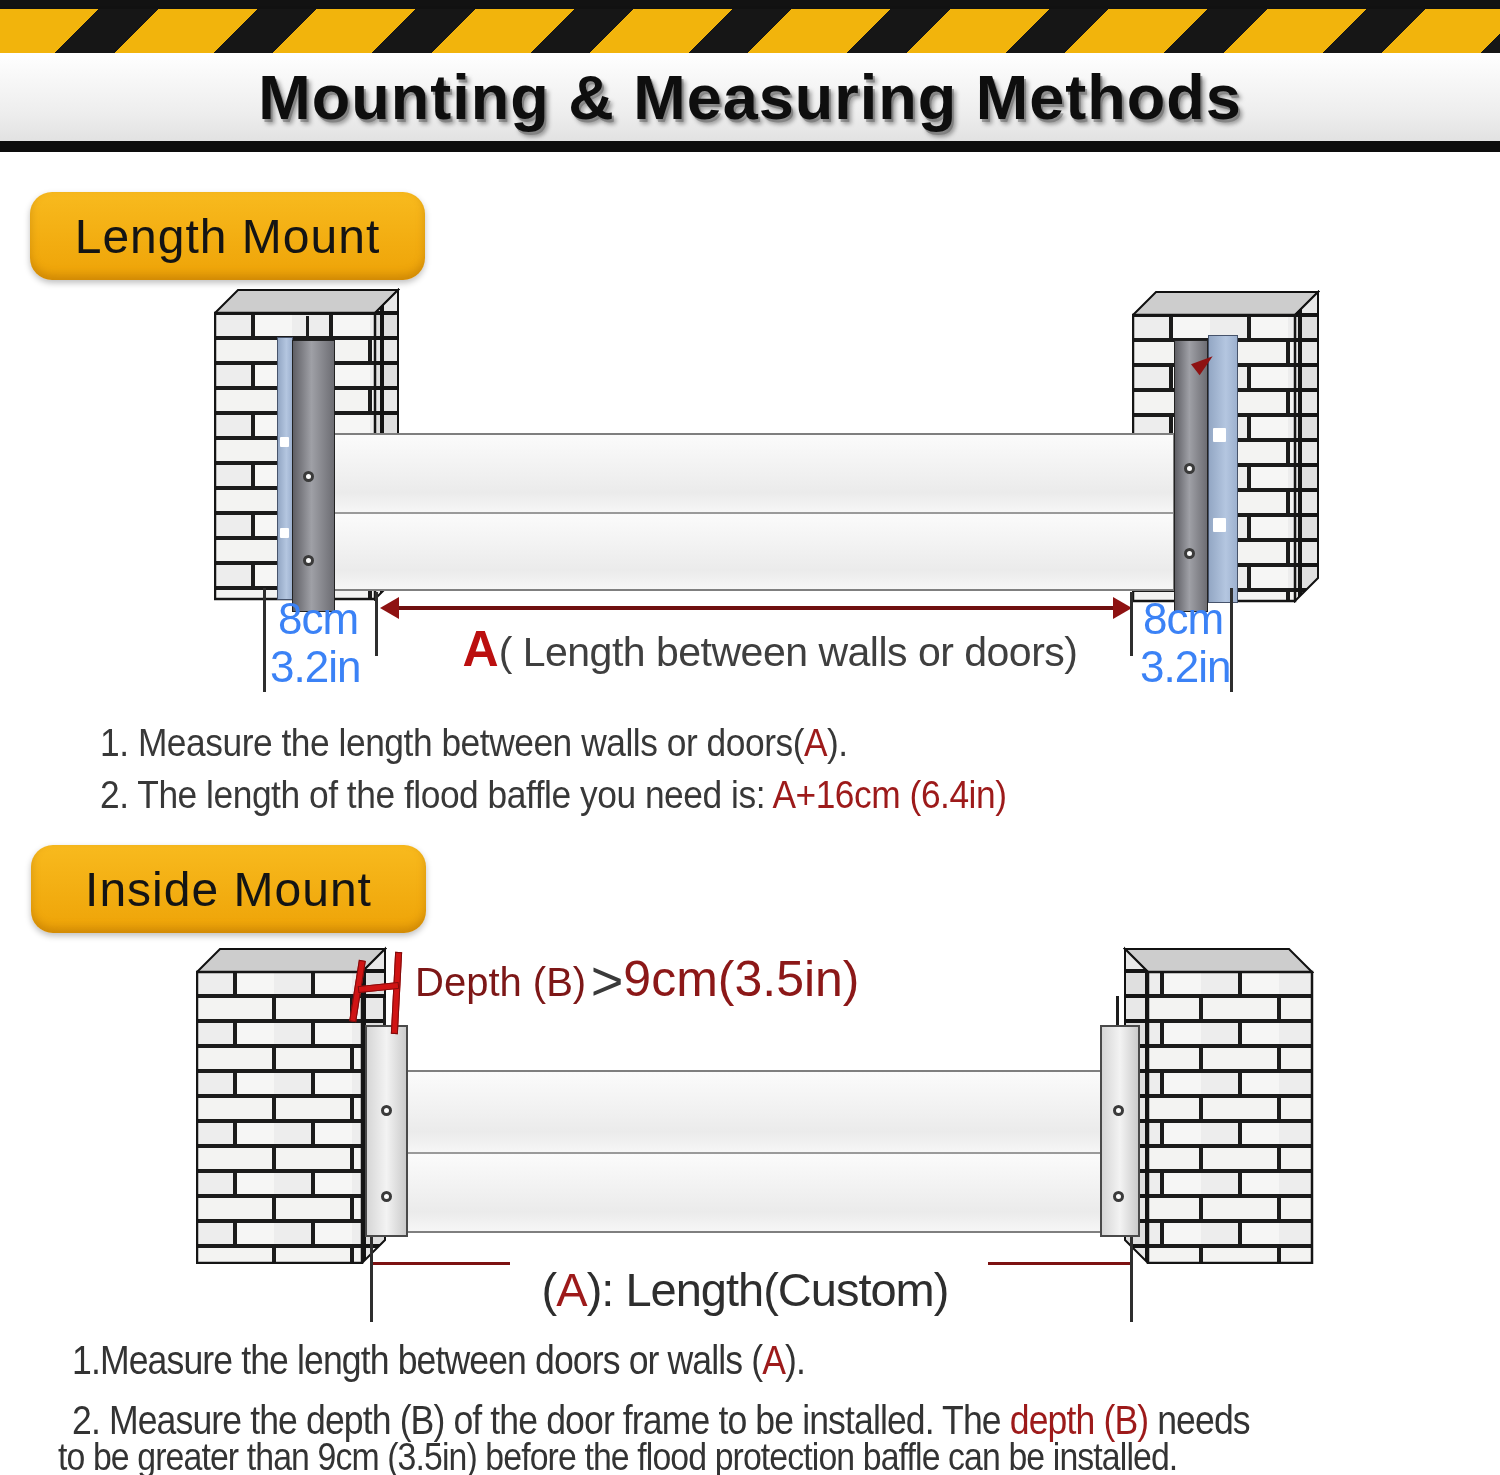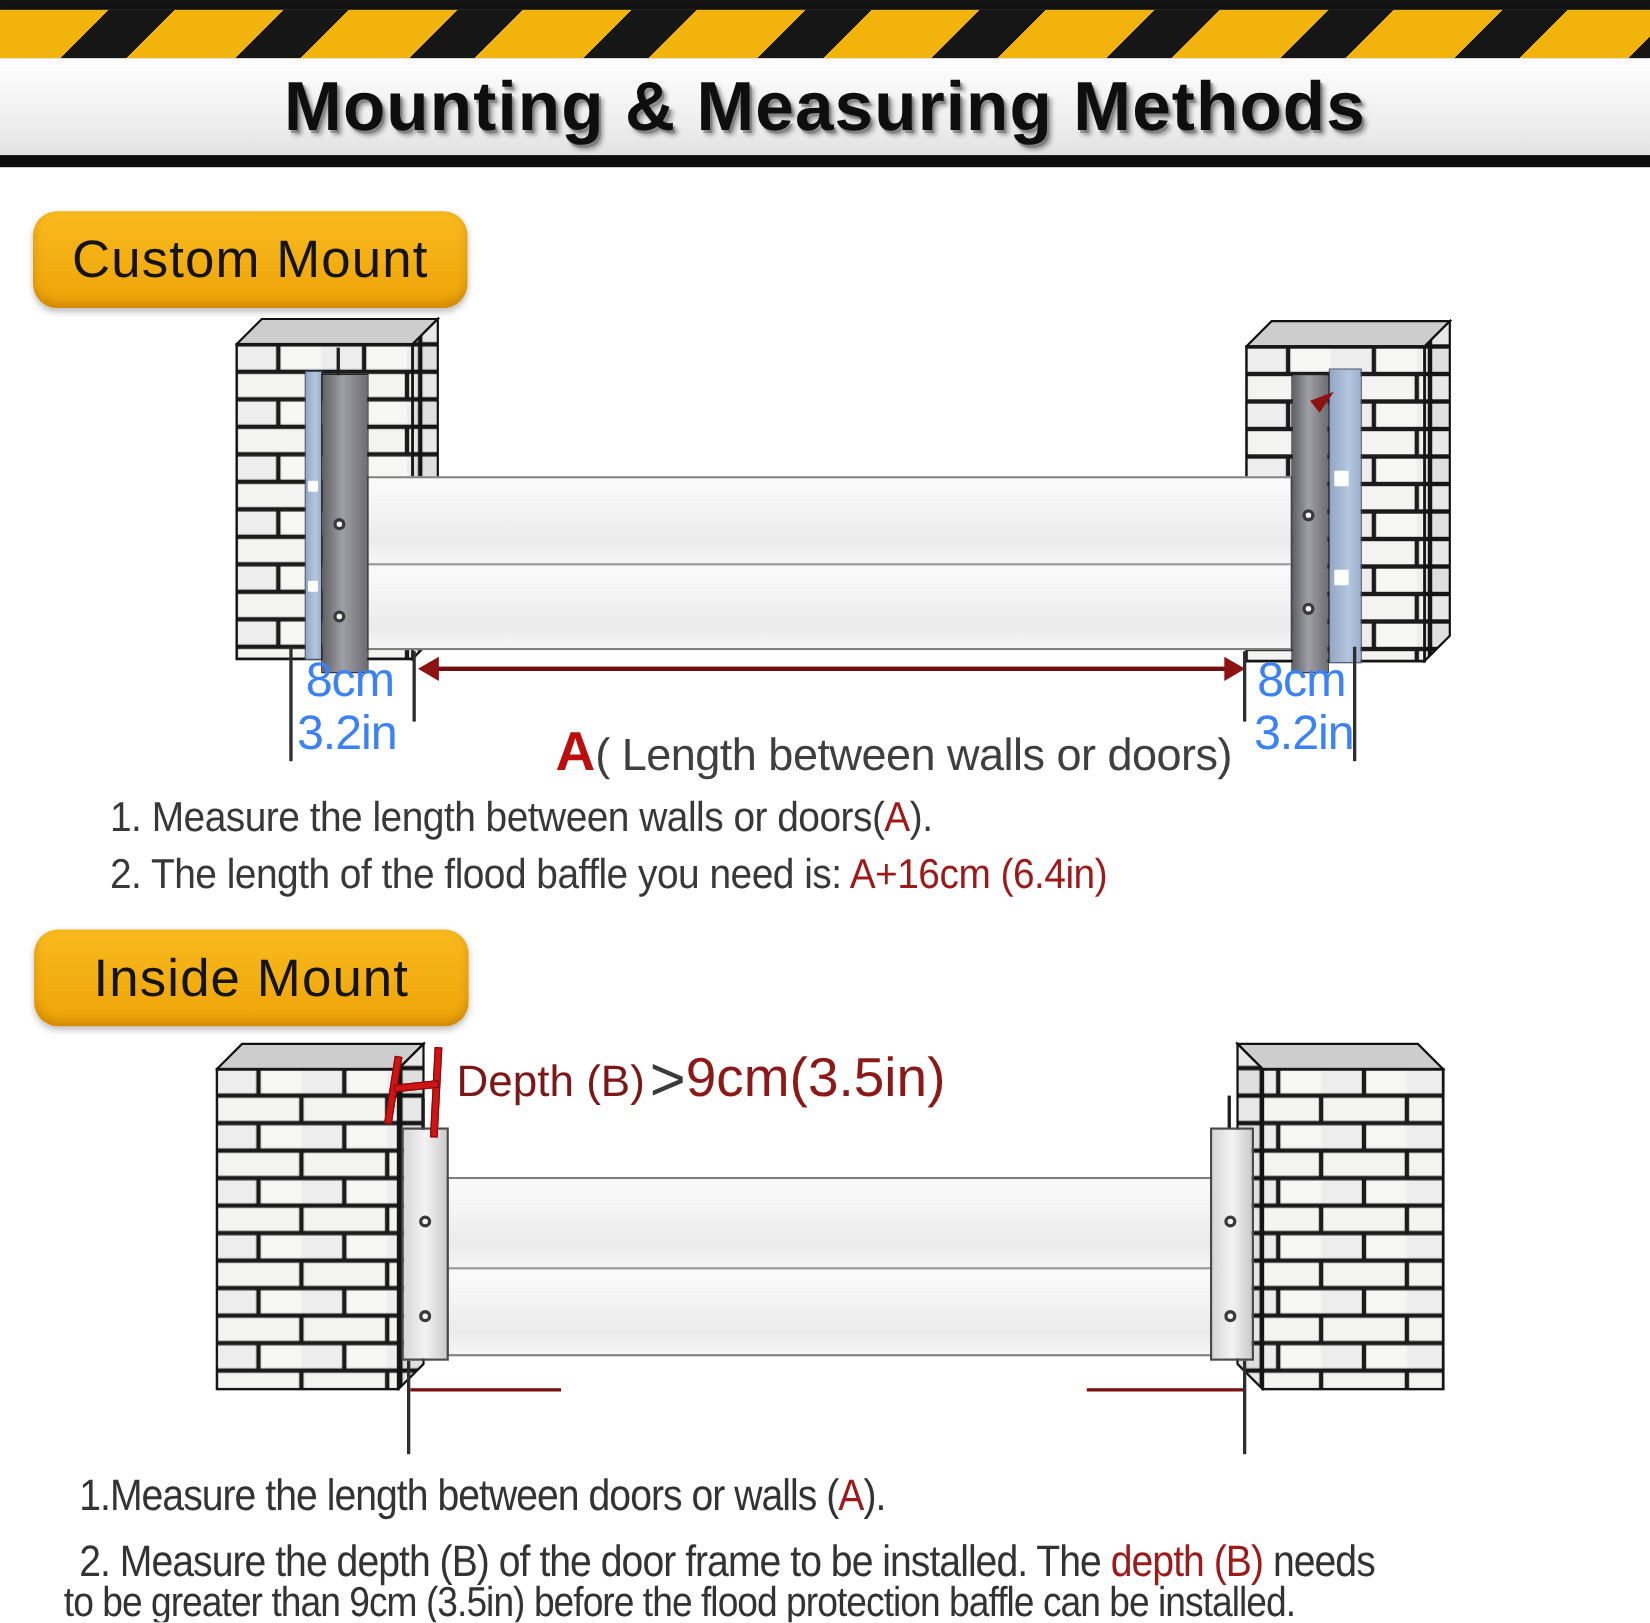--- a/index.html
+++ b/index.html
@@ -91,21 +91,21 @@
   </svg>
 
   <div class="tape-black"></div>
   <div class="tape"></div>
   <div class="title-band">
     <div class="title">Mounting &amp; Measuring Methods</div>
   </div>
   <div class="header-rule"></div>
 
   <div class="badge" style="left:30px;top:192px;">
-    <span>Custom Mount</span>
+    <span>Length Mount</span>
   </div>
 
   <svg class="pillar" style="left:214px;top:288px;" width="186" height="313">
     <polygon points="1,25 24,2 184,2 161,25" fill="#cdcdcd" stroke="#111" stroke-width="2"></polygon>
     <polygon points="161,25 184,2 184,288 161,311" fill="url(#brickS)" stroke="#111" stroke-width="2"></polygon>
     <rect x="1" y="25" width="160" height="286" fill="url(#brickF)" stroke="#151515" stroke-width="2.5"></rect>
   </svg>
 
   <svg class="pillar" style="left:1132px;top:290px;" width="188" height="313">
     <polygon points="1,25 24,2 186,2 163,25" fill="#cdcdcd" stroke="#111" stroke-width="2"></polygon>
@@ -132,21 +132,21 @@
   <div class="mark" style="left:1213px;top:518px;width:13px;height:14px;"></div>
   <div class="screw" style="left:1184px;top:463px;"></div>
   <div class="screw" style="left:1184px;top:548px;"></div>
   <div class="red-pointer" style="left:1193px;top:356px;"></div>
 
   <div class="tick" style="left:263px;top:588px;height:104px;"></div>
   <div class="tick" style="left:375px;top:592px;height:64px;"></div>
   <div class="dimtext" style="left:278px;top:594px;">8cm</div>
   <div class="dimtext" style="left:270px;top:642px;">3.2in</div>
   <div class="dim-arrow"></div>
-  <div class="dim-label" style="left:420px;top:654px;width:700px;text-align:right;">
+  <div class="dim-label" style="left:420px;top:620px;width:700px;">
     <span class="brightA">A</span><span style="font-size:41px;color:#3f3f3f;letter-spacing:-0.5px;">( Length between walls or doors)</span>
   </div>
   <div class="tick" style="left:1130px;top:592px;height:64px;"></div>
   <div class="tick" style="left:1230px;top:588px;height:104px;"></div>
   <div class="dimtext" style="left:1143px;top:594px;">8cm</div>
   <div class="dimtext" style="left:1140px;top:642px;">3.2in</div>
 
   <div class="steps" style="left:100px;top:722px;">
     <span>1. Measure the length between walls or doors(</span><span class="red">A</span><span>).</span>
   </div>
@@ -191,20 +191,23 @@
   <div class="screw" style="left:1113px;top:1191px;"></div>
 
   <div class="abs" style="left:346px;top:948px;width:66px;height:90px;z-index:8;">
     <div class="redbar" style="left:8px;top:12px;width:7px;height:62px;transform:rotate(9deg);"></div>
     <div class="redbar" style="left:47px;top:4px;width:7px;height:82px;transform:rotate(3deg);"></div>
     <div class="redbar" style="left:12px;top:36px;width:41px;height:7px;transform:rotate(-6deg);"></div>
   </div>
 
   <div class="tick" style="left:370px;top:1237px;height:85px;"></div>
   <div class="redline" style="left:373px;top:1262px;width:137px;"></div>
+  <div class="dim-label" style="left:395px;top:1262px;width:700px;font-size:47px;color:#2e2e2e;letter-spacing:-1px;">
+    <span>(</span><span class="red">A</span><span>): Length(Custom)</span>
+  </div>
   <div class="redline" style="left:988px;top:1262px;width:144px;"></div>
   <div class="tick" style="left:1130px;top:1237px;height:85px;"></div>
 
   <div class="steps-big" style="left:72px;top:1338px;">
     <span>1.Measure the length between doors or walls (</span><span class="red">A</span><span>).</span>
   </div>
   <div class="steps-big" style="left:72px;top:1398px;">
     <span>2. Measure the depth (B) of the door frame to be installed. The </span><span class="red">depth (B)</span><span> needs</span>
   </div>
   <div class="steps-big" style="left:58px;top:1436px;font-size:38px;">

